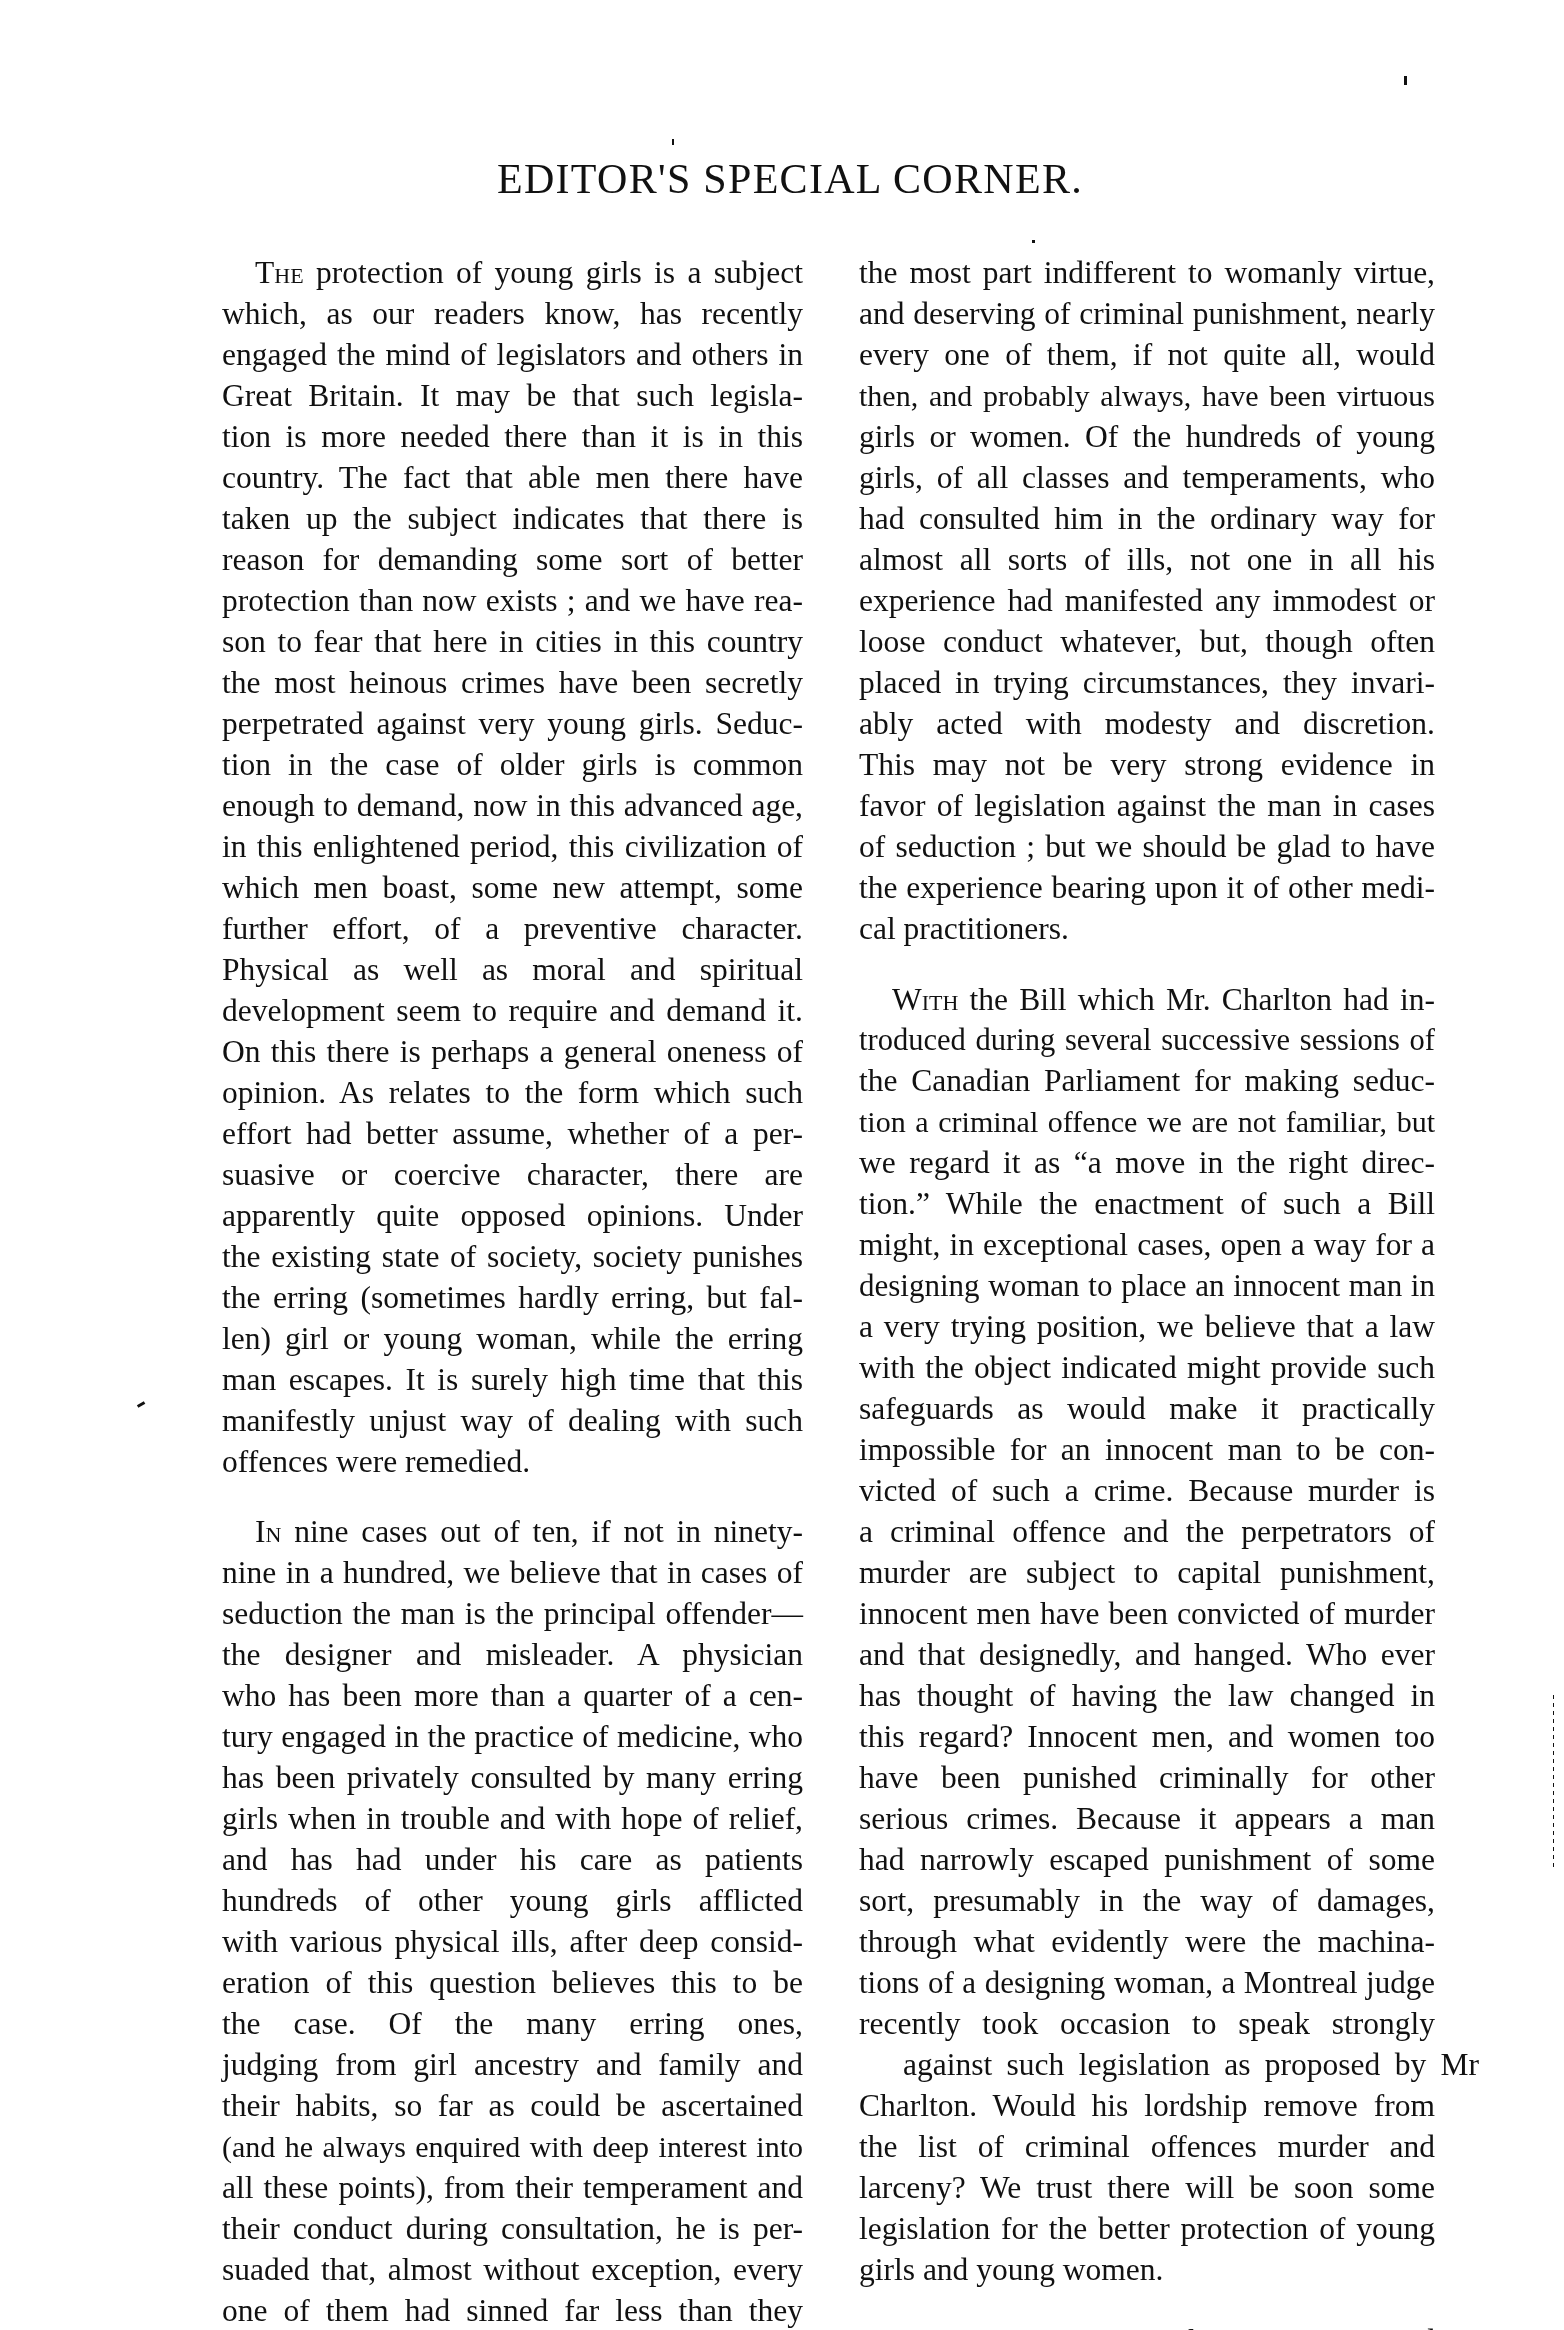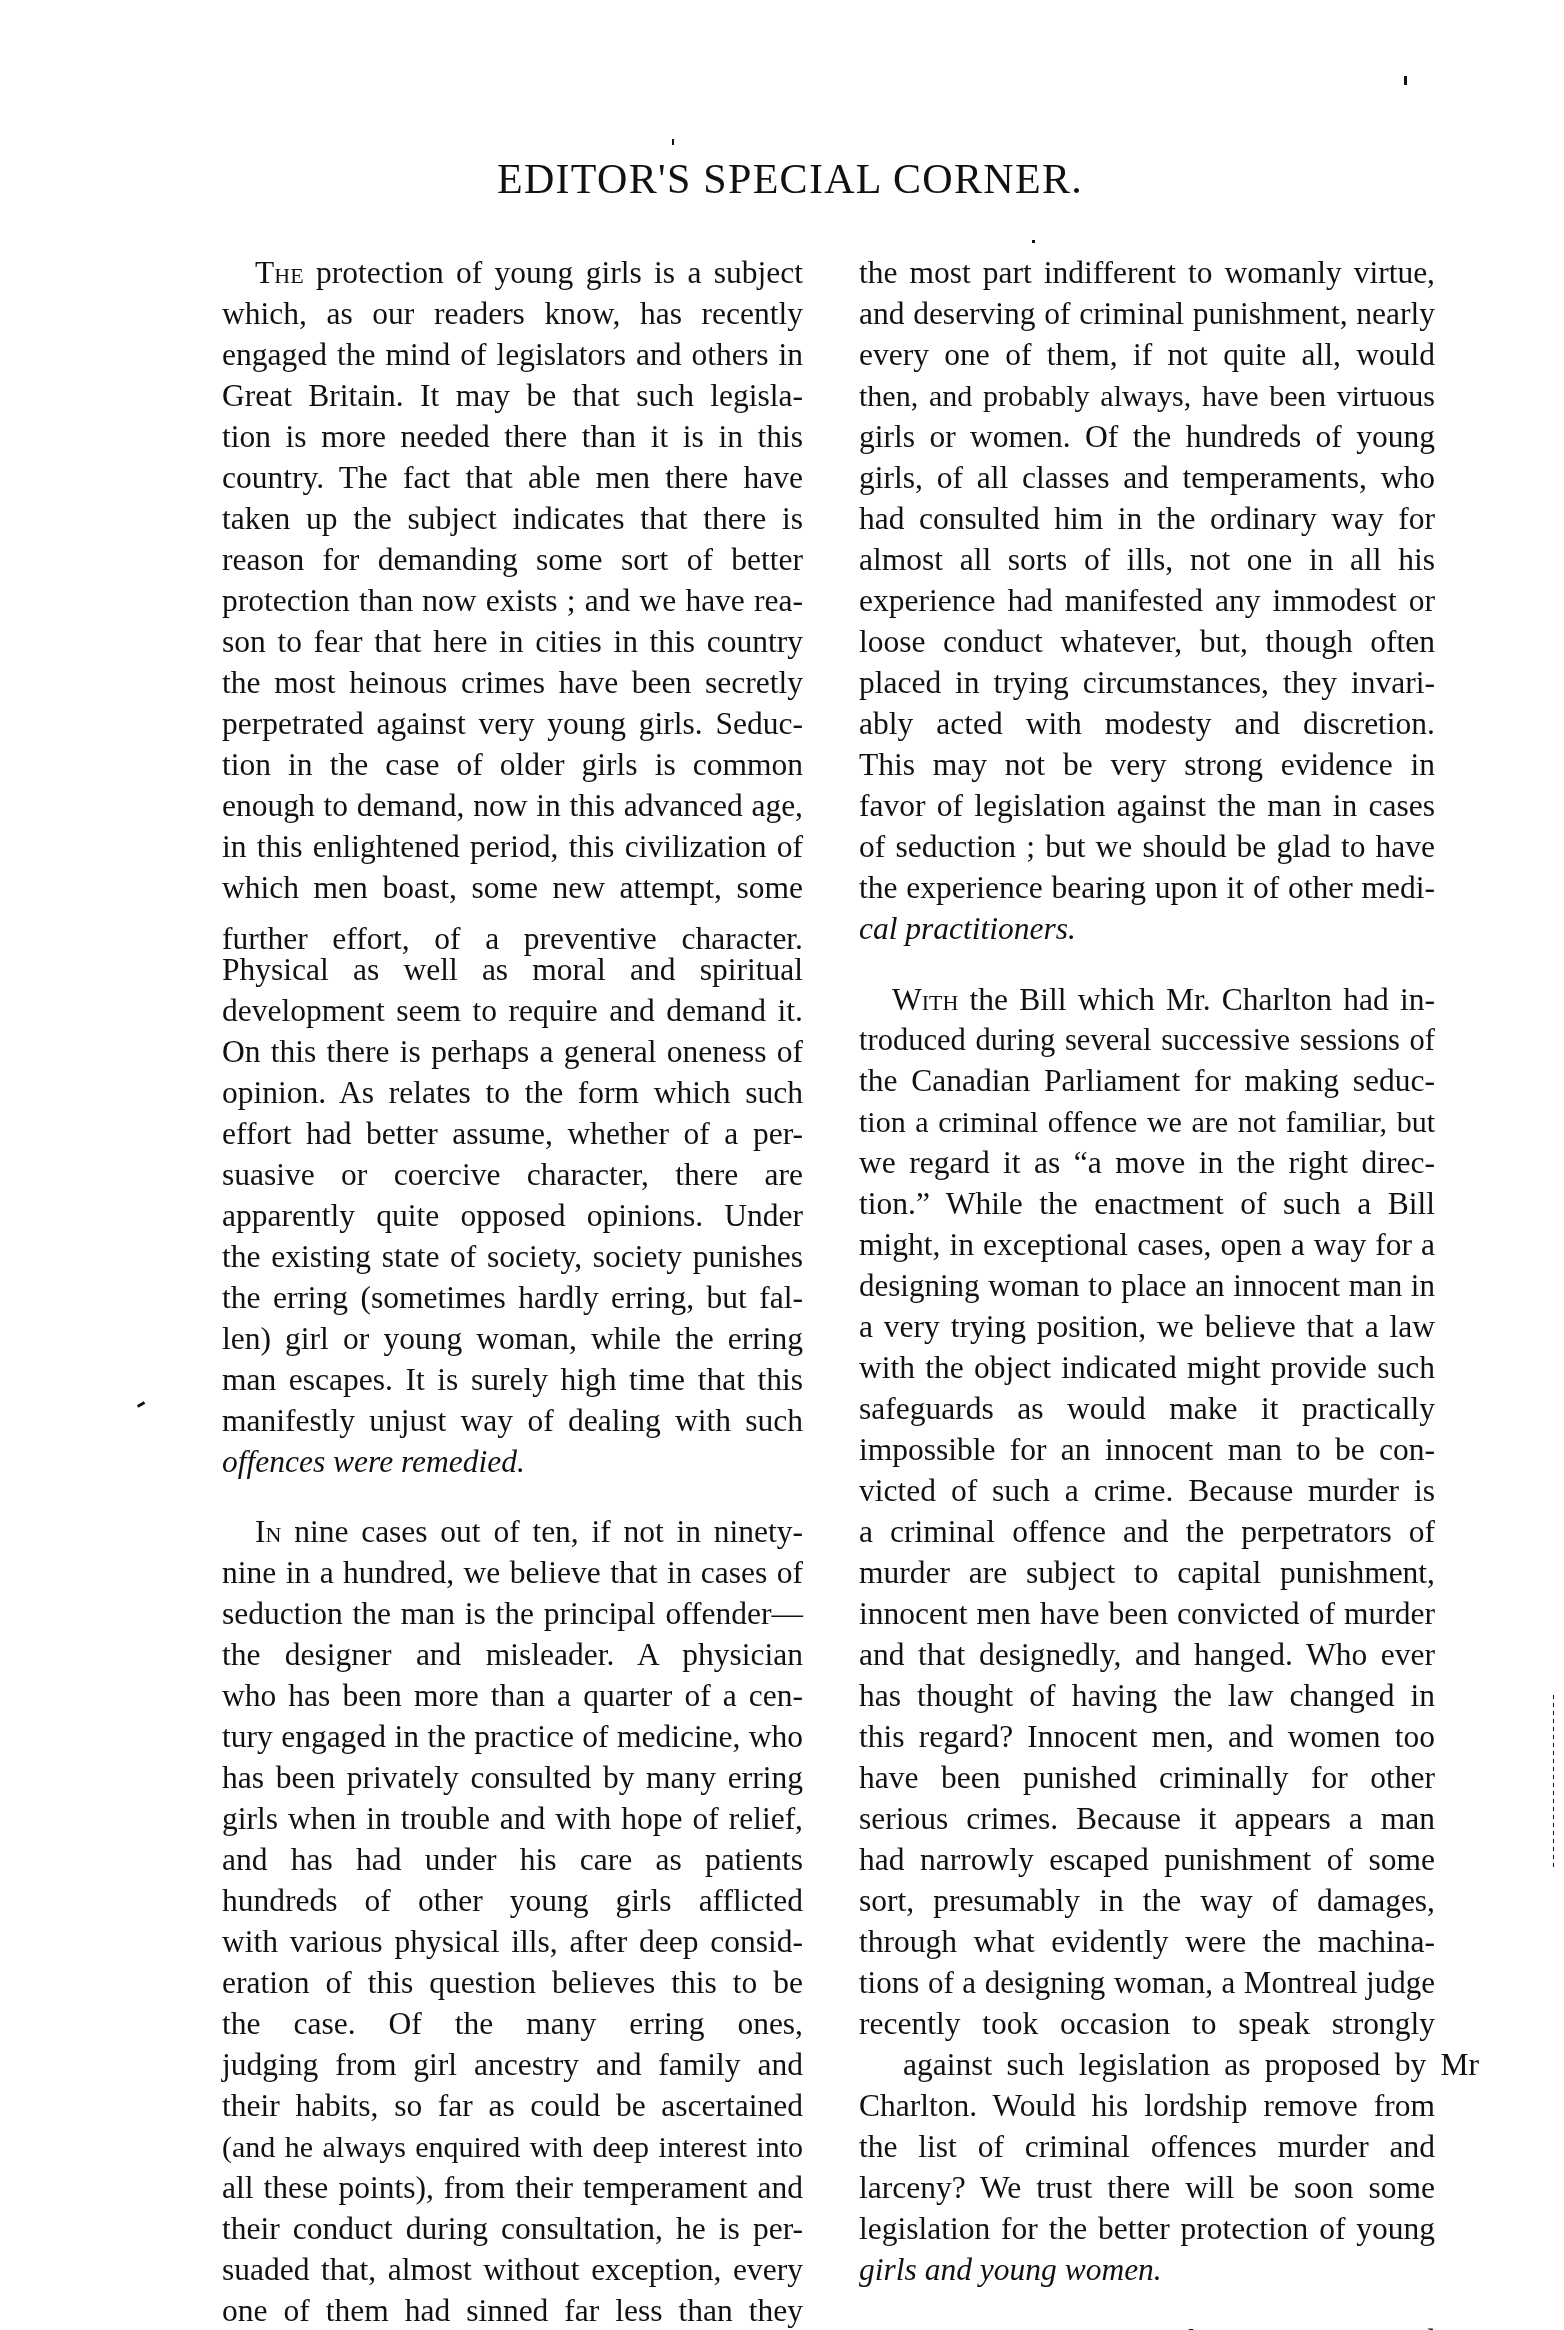--- a/index.html
+++ b/index.html
@@ -14,21 +14,21 @@
   }
   .col { position: absolute; top: 0; }
   .col-left { left: 222px; width: 581px; }
   .col-right { left: 859px; width: 576px; }
   .line {
     position: absolute; left: 0; width: 100%; height: 47px;
     font-size: 31.5px; line-height: 47px; white-space: nowrap;
     text-align: justify; text-align-last: justify;
     font-family: "Liberation Serif", serif; transform-origin: left center;
   }
-  .line.last { text-align: center; text-align-last: left; font-style: italic; }
+  .line.last { text-align: center; text-align-last: left; }
   .line.indent { padding-left: 33px; box-sizing: border-box; }
   .sc { font-variant: small-caps; }
   .mark { position: absolute; background: #111; }
 </style>
 </head>
 <body>
 
 <h1 class="page-title">EDITOR'S SPECIAL CORNER.</h1>
 
 <div class="mark" style="left:672px;top:139px;width:2px;height:6px;"></div>
@@ -48,21 +48,21 @@
       <div class="line" style="top: 495px;"><span>taken up the subject indicates that there is</span></div>
       <div class="line" style="top: 536px;"><span>reason for demanding some sort of better</span></div>
       <div class="line" style="top: 577px;"><span>protection than now exists ; and we have rea-</span></div>
       <div class="line" style="top: 618px;"><span>son to fear that here in cities in this country</span></div>
       <div class="line" style="top: 659px;"><span>the most heinous crimes have been secretly</span></div>
       <div class="line" style="top: 700px;"><span>perpetrated against very young girls.  Seduc-</span></div>
       <div class="line" style="top: 741px;"><span>tion in the case of older girls is common</span></div>
       <div class="line" style="top: 782px;"><span>enough to demand, now in this advanced age,</span></div>
       <div class="line" style="top: 823px;"><span>in this enlightened period, this civilization of</span></div>
       <div class="line" style="top: 864px;"><span>which men boast, some new attempt, some</span></div>
-      <div class="line" style="top: 905px; margin-top: 10px;"><span>further effort, of a preventive character.</span></div>
+      <div class="line" style="top: 905px;"><span>further effort, of a preventive character.</span></div>
       <div class="line" style="top: 946px;"><span>Physical as well as moral and spiritual</span></div>
       <div class="line" style="top: 987px;"><span>development seem to require and demand it.</span></div>
       <div class="line" style="top: 1028px;"><span>On this there is perhaps a general oneness of</span></div>
       <div class="line" style="top: 1069px;"><span>opinion.  As relates to the form which such</span></div>
       <div class="line" style="top: 1110px;"><span>effort had better assume, whether of a per-</span></div>
       <div class="line" style="top: 1151px;"><span>suasive or coercive character, there are</span></div>
       <div class="line" style="top: 1192px;"><span>apparently quite opposed opinions.  Under</span></div>
       <div class="line" style="top: 1233px;"><span>the existing state of society, society punishes</span></div>
       <div class="line" style="top: 1274px;"><span>the erring (sometimes hardly erring, but fal-</span></div>
       <div class="line" style="top: 1315px;"><span>len) girl or young woman, while the erring</span></div>

